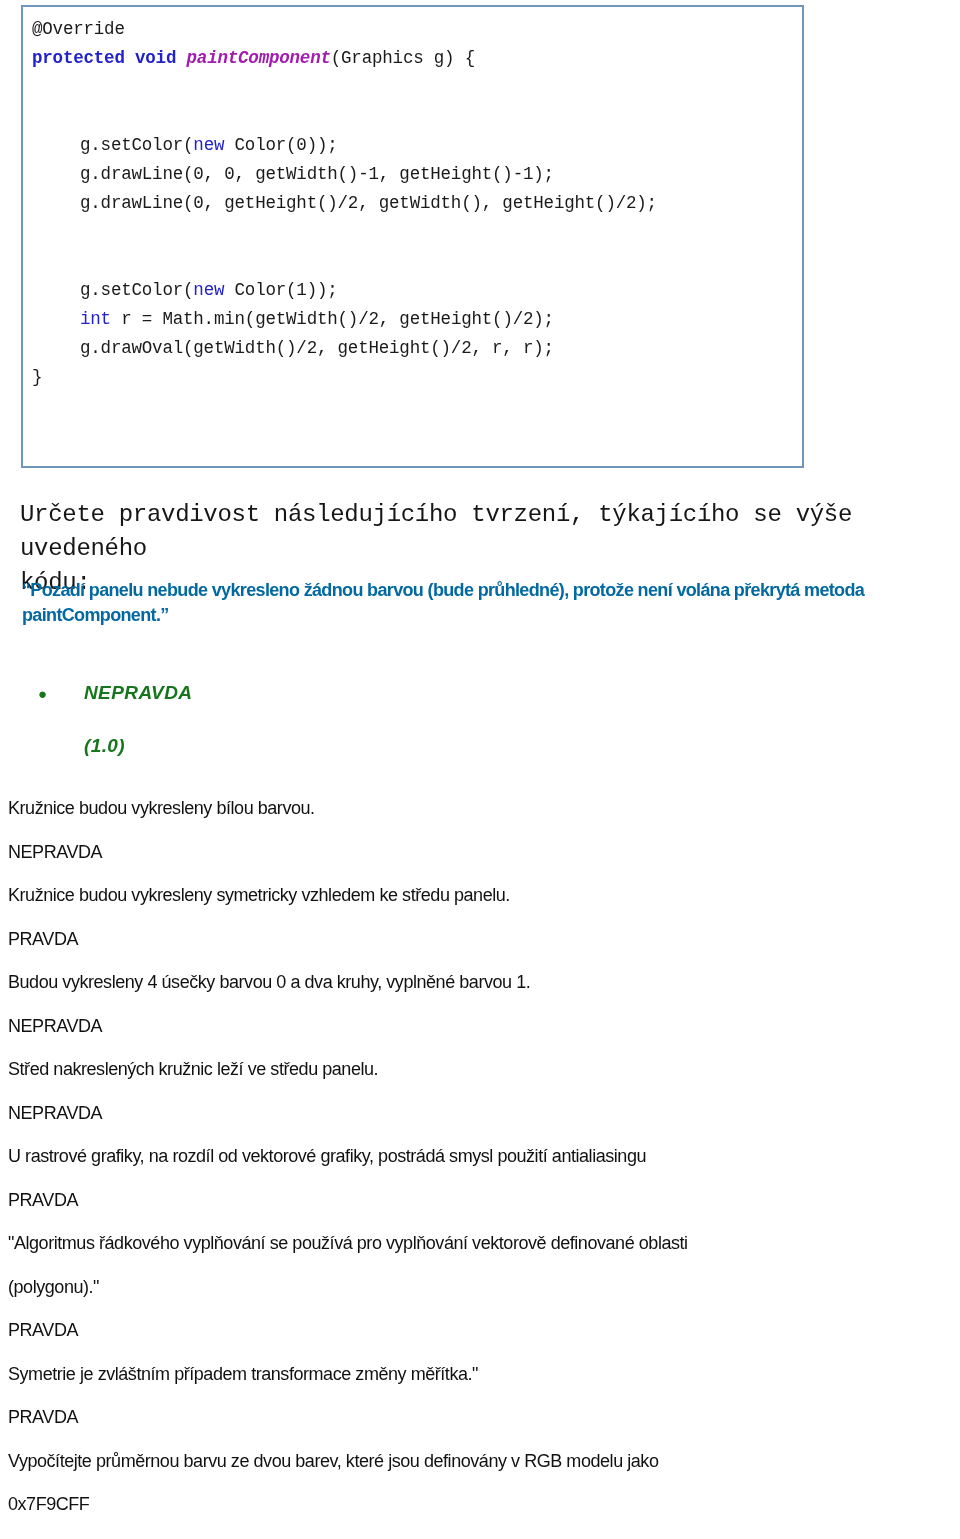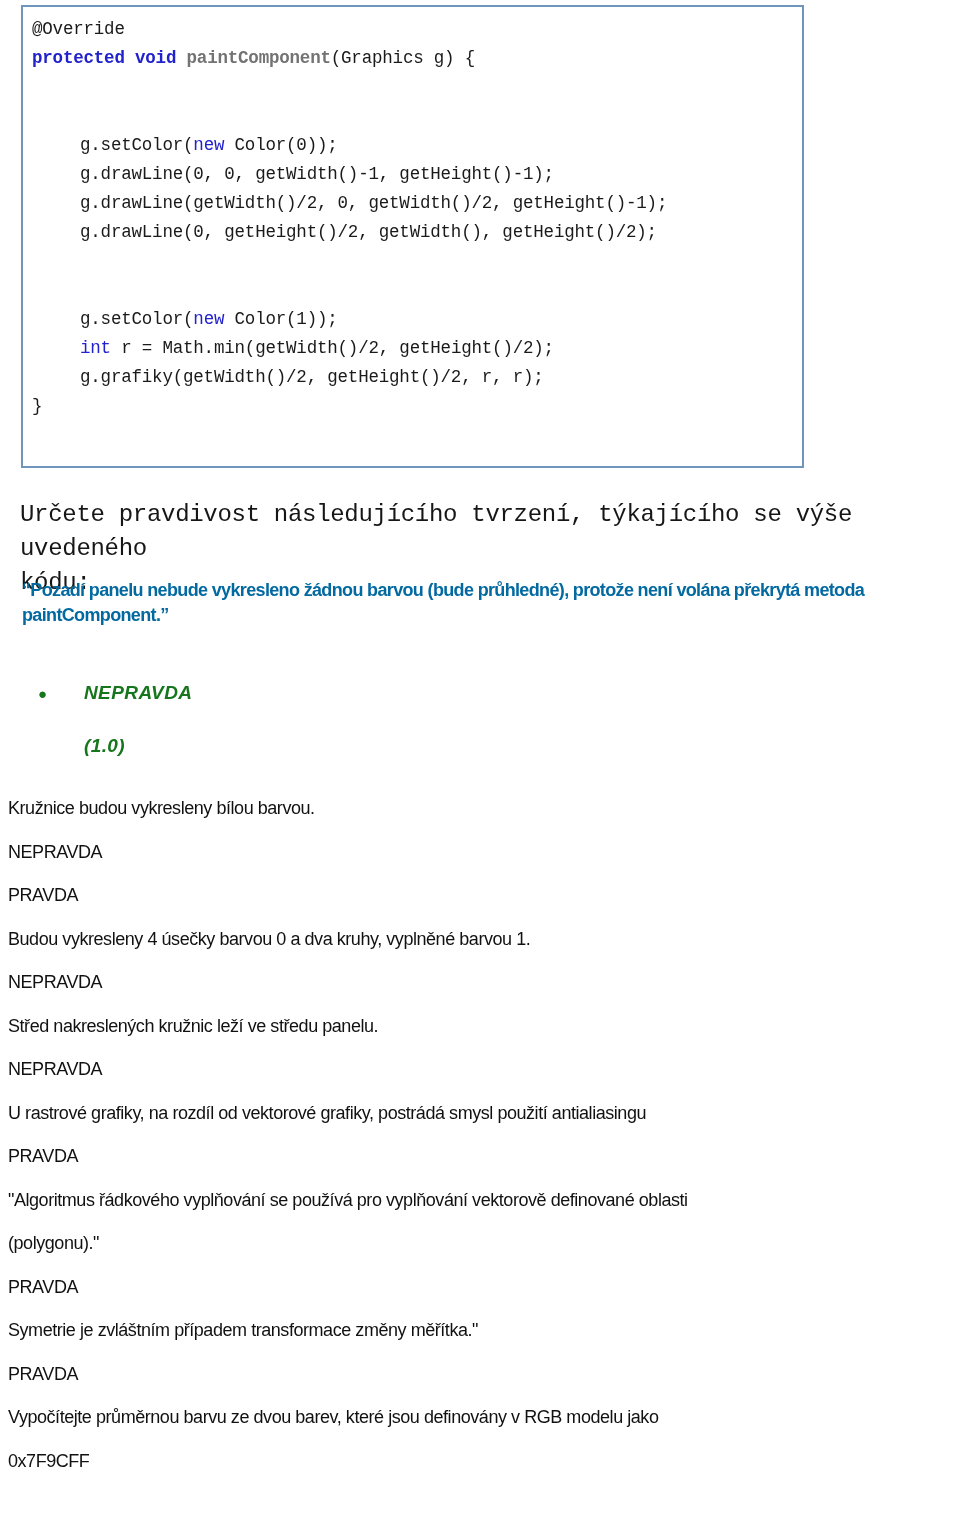--- a/index.html
+++ b/index.html
@@ -35,21 +35,21 @@
     white-space: pre;
     color: #1a1a1a;
     padding-left: 9px;
     letter-spacing: -0.2px;
   }
   .code-line.indent { padding-left: 57px; }
   .code-line.blank { height: 29px; }
   .kw { color: #2222cc; font-weight: bold; }
   .kw-plain { color: #2222cc; }
   .cmt { color: #b0b0b0; }
-  .bold-id { font-weight: bold; color: #737373; }
+  .bold-id { font-weight: bold; color: #a21caf; font-style: italic; }
   .ital { }
 
   
   .mono-prompt {
     position: absolute;
     left: 20px;
     top: 498px;
     width: 920px;
     font-family: "Liberation Mono", "DejaVu Sans Mono", monospace;
     font-size: 24px;
@@ -126,44 +126,44 @@
 </head>
 <body>
 
 <div class="code-block" id="code-block">
     <div class="code-line"><span>@Override</span></div>
     <div class="code-line"><span class="kw">protected void </span><span class="bold-id">paintComponent</span><span>(Graphics g) {</span></div>
     <div class="code-line indent blank">&nbsp;</div>
     <div class="code-line indent blank">&nbsp;</div>
     <div class="code-line indent"><span>g.setColor(</span><span class="kw-plain">new</span><span> Color(0));</span></div>
     <div class="code-line indent"><span>g.drawLine(0, 0, getWidth()-1, getHeight()-1);</span></div>
-    <div class="code-line indent"><span>g.drawLine(getWidth()/2, 0, getWidth()/2, getHeight()-1);</span></div>
     <div class="code-line indent"><span>g.drawLine(0, getHeight()/2, getWidth(), getHeight()/2);</span></div>
     <div class="code-line indent blank">&nbsp;</div>
     <div class="code-line indent blank">&nbsp;</div>
     <div class="code-line indent"><span>g.setColor(</span><span class="kw-plain">new</span><span> Color(1));</span></div>
     <div class="code-line indent"><span class="kw-plain">int</span><span> r = Math.</span><span class="ital">min</span><span>(getWidth()/2, getHeight()/2);</span></div>
-    <div class="code-line indent"><span>g.grafiky(getWidth()/2, getHeight()/2, r, r);</span></div>
+    <div class="code-line indent"><span>g.drawOval(getWidth()/2, getHeight()/2, r, r);</span></div>
     <div class="code-line"><span>}</span></div>
   </div>
 
 <div class="mono-prompt">Určete pravdivost následujícího tvrzení, týkajícího se výše uvedeného
 kódu:</div>
 
 <div class="quote-stmt">“Pozadí panelu nebude vykresleno žádnou barvou (bude průhledné), protože není volána překrytá metoda paintComponent.”</div>
 
 <div class="answer-bullet">
   <span class="dot">●</span>
   <span class="txt">NEPRAVDA</span>
 </div>
 <div class="answer-score">(1.0)</div>
 
 <div class="qa-list" id="qa-list">
     <div class="qa-line">Kružnice budou vykresleny bílou barvou.</div>
     <div class="qa-line">NEPRAVDA</div>
+    <div class="qa-line">Kružnice budou vykresleny symetricky vzhledem ke středu panelu.</div>
     <div class="qa-line">PRAVDA</div>
     <div class="qa-line">Budou vykresleny 4 úsečky barvou 0 a dva kruhy, vyplněné barvou 1.</div>
     <div class="qa-line">NEPRAVDA</div>
     <div class="qa-line">Střed nakreslených kružnic leží ve středu panelu.</div>
     <div class="qa-line">NEPRAVDA</div>
     <div class="qa-line">U rastrové grafiky, na rozdíl od vektorové grafiky, postrádá smysl použití antialiasingu</div>
     <div class="qa-line">PRAVDA</div>
     <div class="qa-line">"Algoritmus řádkového vyplňování se používá pro vyplňování vektorově definované oblasti</div>
     <div class="qa-line">(polygonu)."</div>
     <div class="qa-line">PRAVDA</div>

